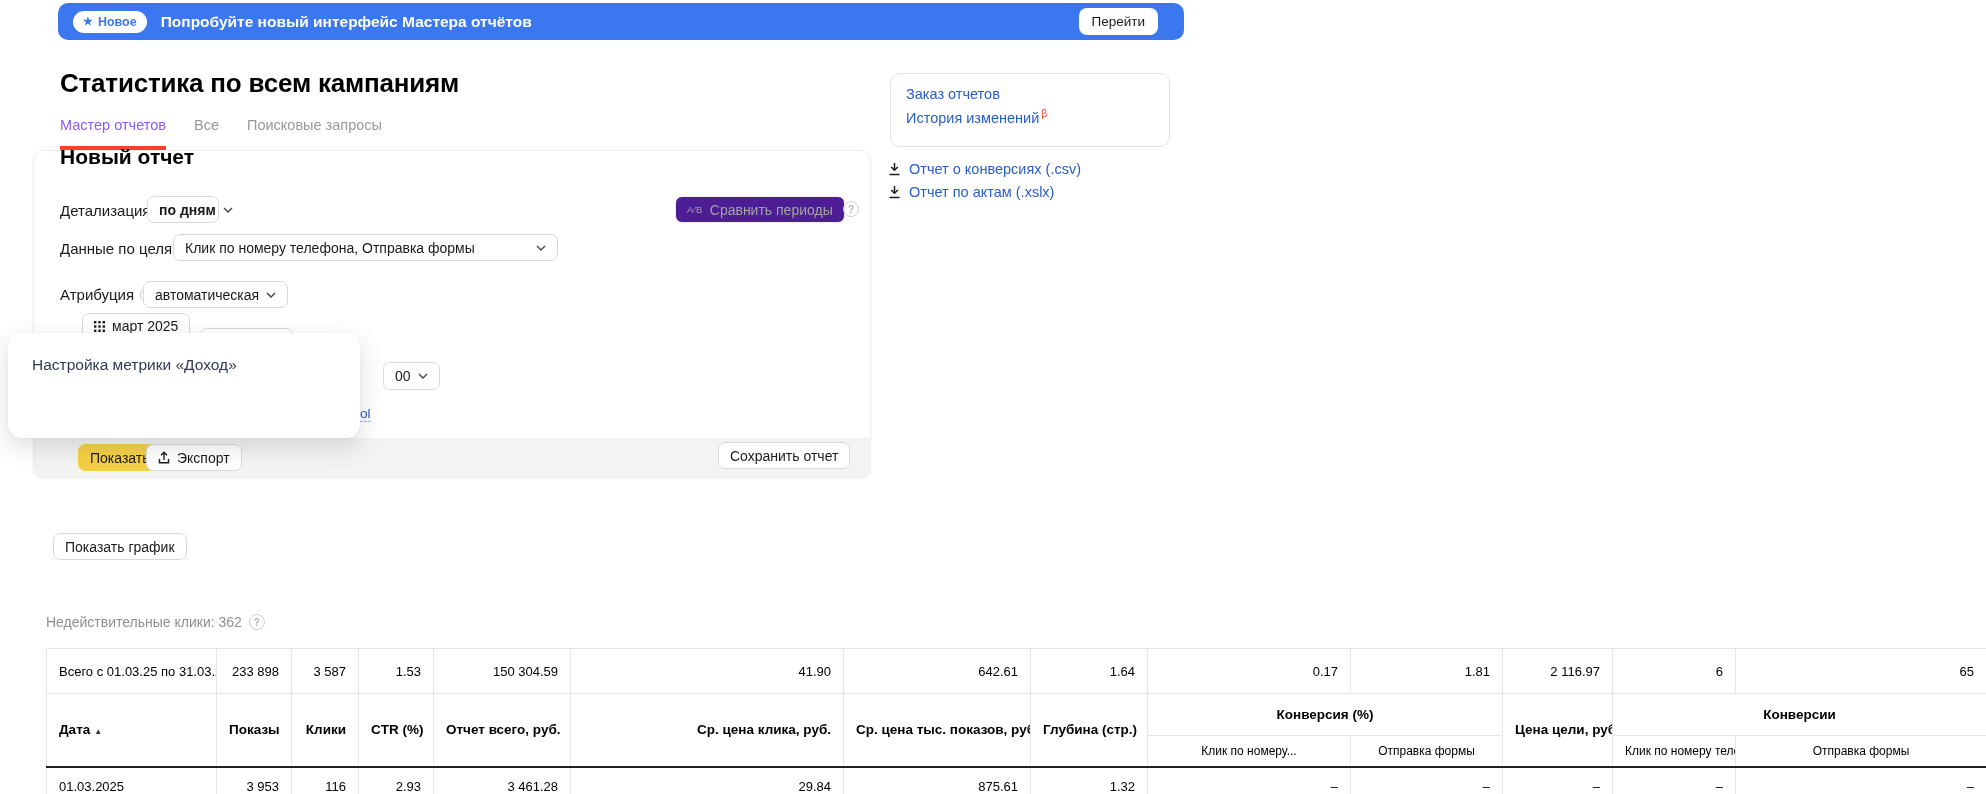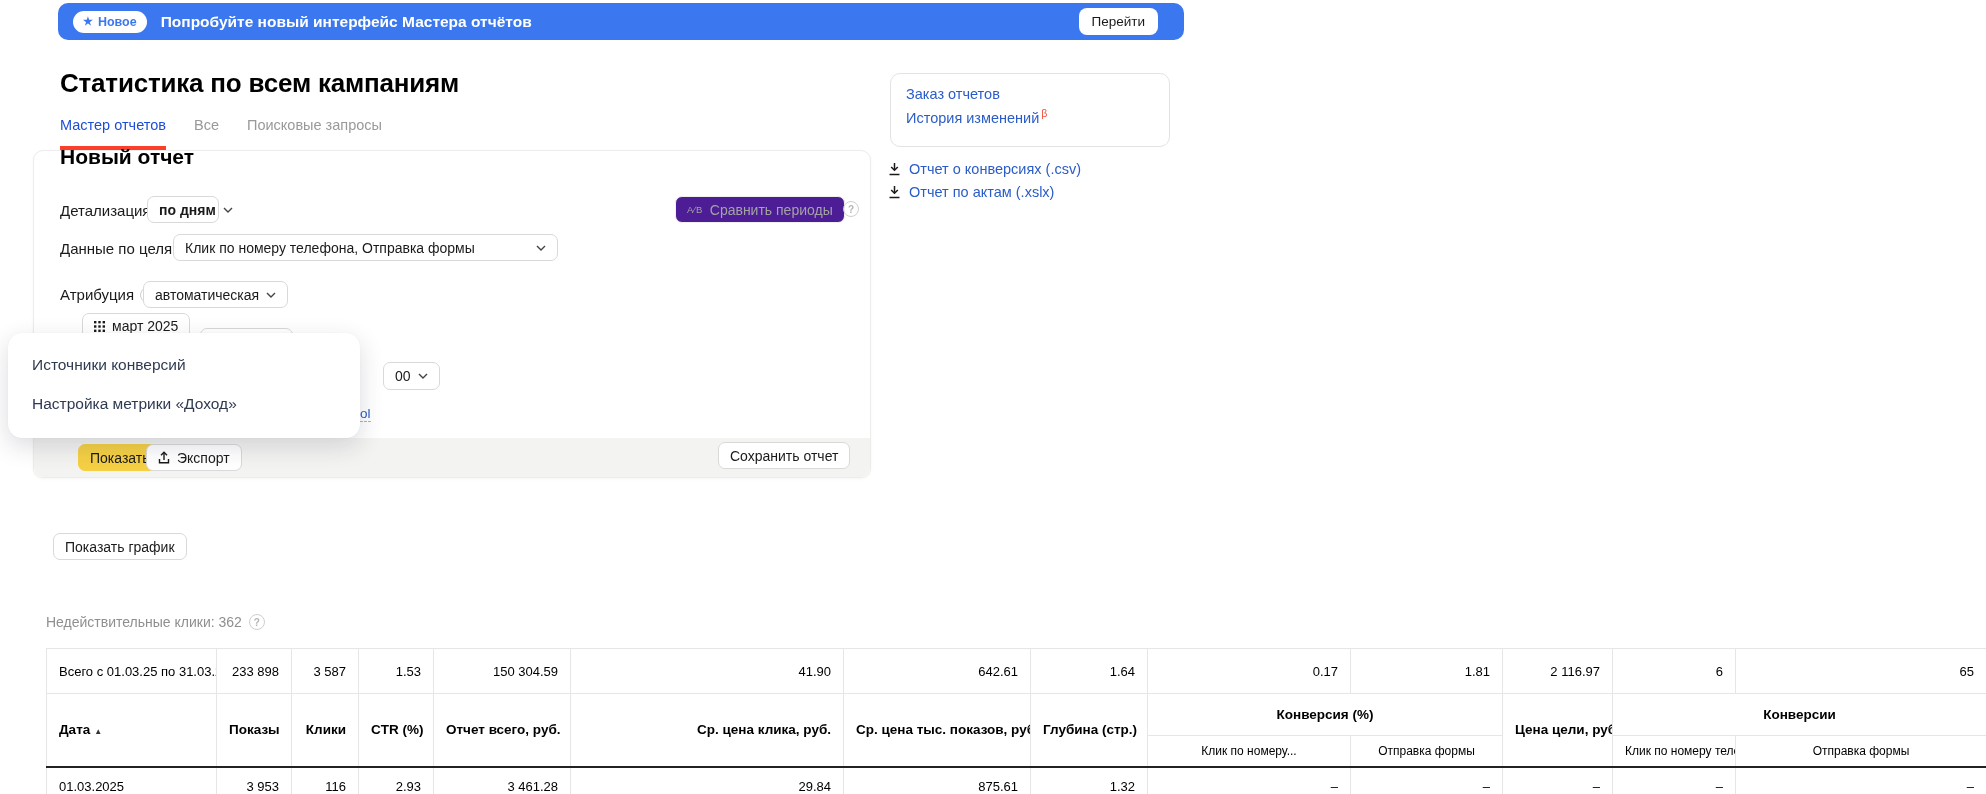--- a/index.html
+++ b/index.html
@@ -28,21 +28,21 @@
   .banner-go {
     margin-left:auto; margin-right:26px; background:#fff; color:#1a1a1a;
     border:none; border-radius:8px; height:27px; padding:0 13px;
     font-size:13.5px; font-family:inherit; cursor:pointer;
   }
 
   
   .page-title { left:60px; top:68px; font-size:26px; font-weight:bold; letter-spacing:-0.2px; color:#000; }
   .tabs { left:60px; top:117px; display:flex; gap:28px; font-size:14.5px; }
   .tab { color:#999; cursor:pointer; padding-bottom:13px; }
-  .tab.active { color:#1d4ed8; border-bottom:4px solid #fa3f2a; }
+  .tab.active { color:#8b5cf6; border-bottom:4px solid #fa3f2a; }
 
   
   .panel {
     left:33px; top:150px; width:838px; height:328px;
     background:#fff; border:1px solid #ececec; border-radius:10px;
     box-shadow:0 1px 3px rgba(0,0,0,0.04);
   }
   .form-heading { left:60px; top:145px; font-size:21px; font-weight:bold; color:#000; }
   .flabel { font-size:15px; color:#1a1a1a; display:inline-flex; align-items:center; gap:6px; }
 
@@ -192,21 +192,20 @@
 
 <button class="abs btn dropdown" style="left:383px; top:362px; height:28px;">
   <span>00</span>
   <svg class="chev" width="10" height="6">
       <path d="M1 1l4 4 4-4" stroke="#444" stroke-width="1.4" fill="none"></path>
     </svg>
 </button>
 <span class="abs partial-link" style="left:360px; top:406px;">ol</span>
 
 <div class="abs popup">
-  <div class="popup-item">Источники конверсий</div>
   <div class="popup-item">Настройка метрики «Доход»</div>
 </div>
 
 <div class="abs panel-footer"></div>
 <button class="abs btn btn-yellow" style="left:78px; top:444px;">Показать</button>
 <button class="abs btn" style="left:146px; top:444px;">
   <svg width="12" height="13" fill="none" stroke="#1a1a1a" stroke-width="1.4">
     <path d="M6 9V1.5"></path>
       <path d="M3 4.2L6 1.2l3 3"></path>
       <path d="M1.5 8v3.7h9V8"></path>

